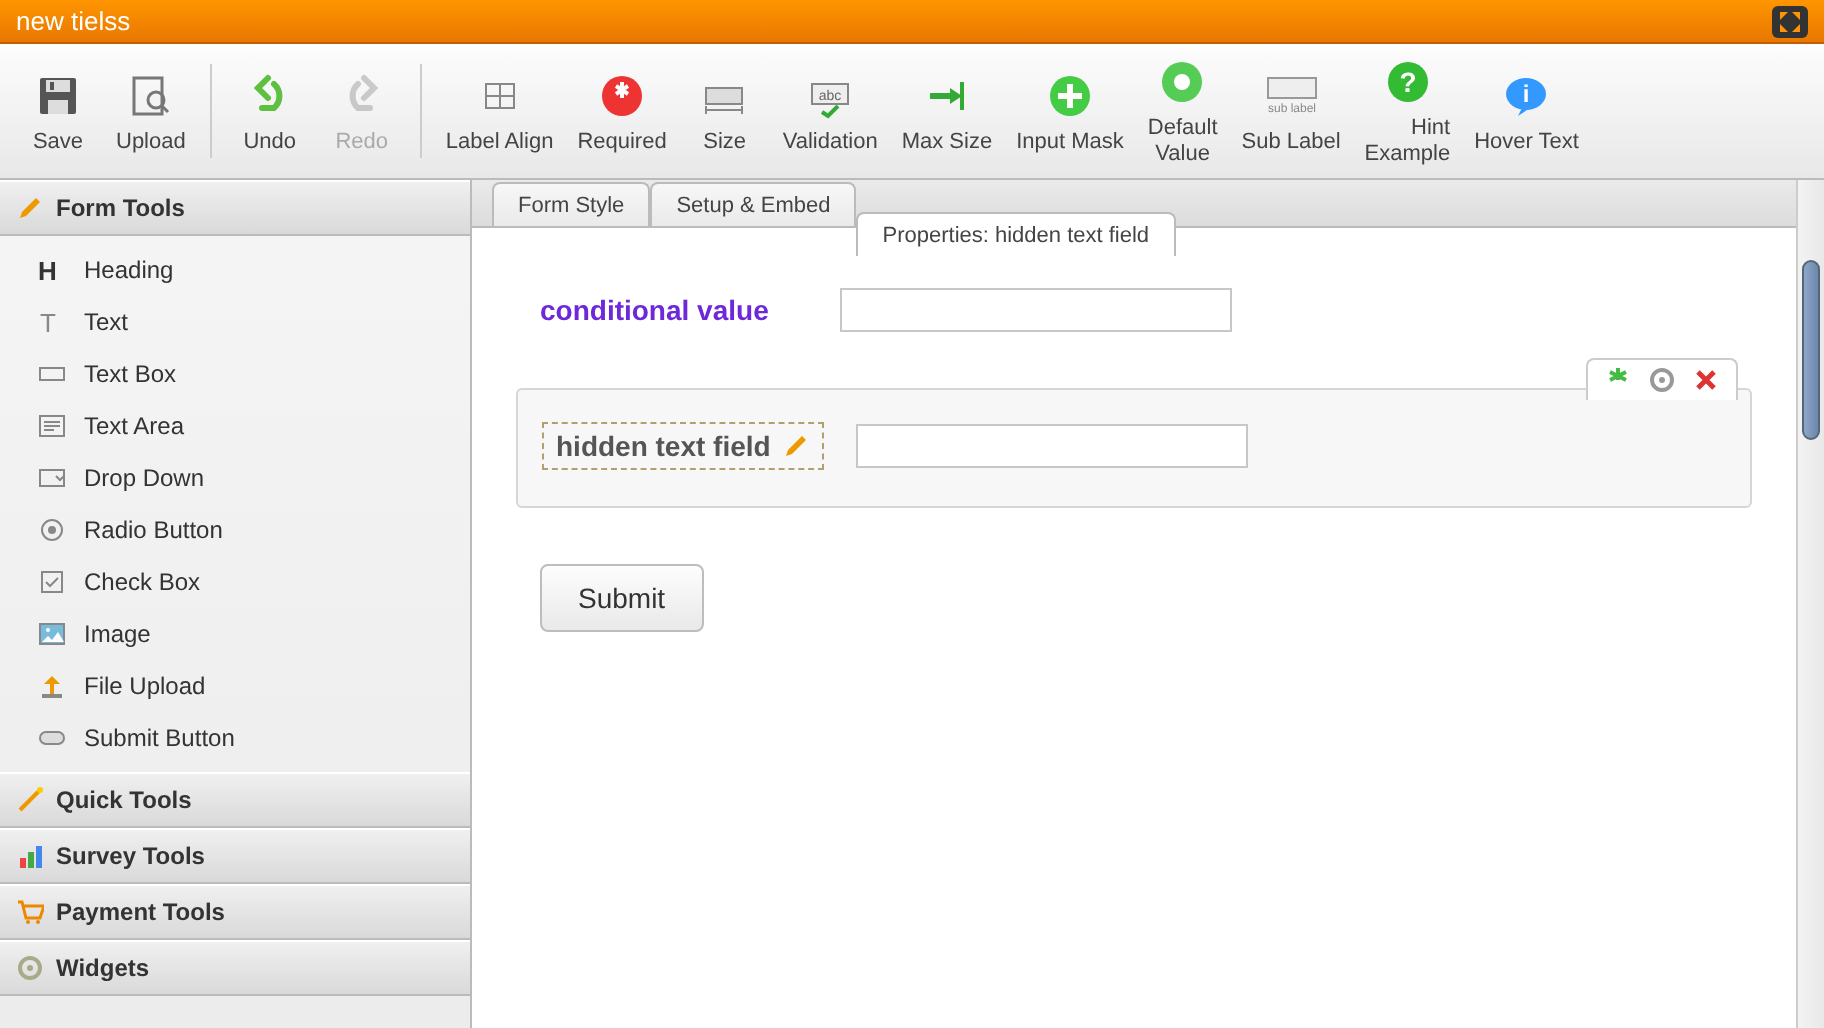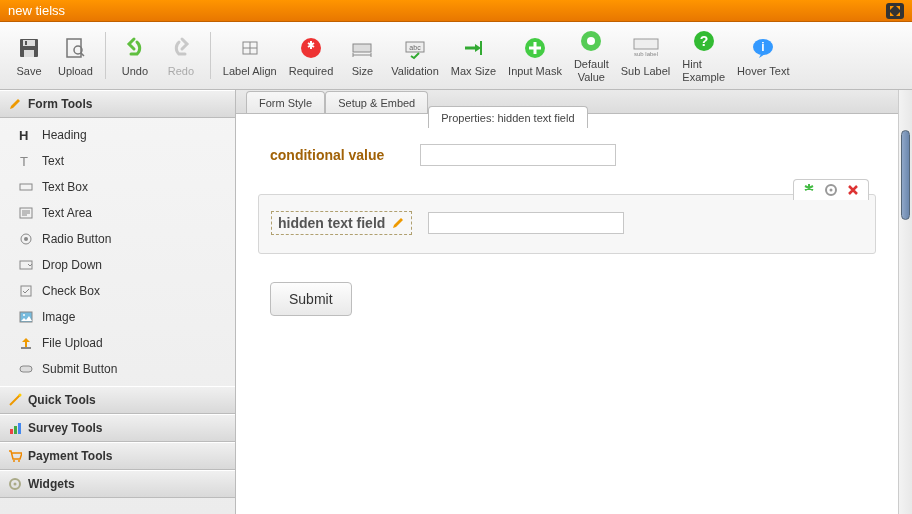--- a/index.html
+++ b/index.html
@@ -54,21 +54,21 @@
 }
 .tab {
   padding:5px 12px 4px; background:linear-gradient(#f7f7f7,#eaeaea);
   border:1px solid #bbb; border-bottom:none; border-radius:4px 4px 0 0;
   margin-right:0px; color:#444; cursor:pointer;margin-top:36px;
 }
 .tab.active { background:#fff; position:relative; top:15px; }
 
 .canvas { flex:1; position:relative; padding: 30px 34px; margin-right:14px; }
 .field-row { display:flex; align-items:center; margin-bottom: 34px; }
-.field-label { width:150px; font-size:14px; font-weight:bold; color:#a16207; }
+.field-label { width:150px; font-size:14px; font-weight:bold; color:#6d28d9; }
 .field-input {
   width:196px; height:22px; border:1px solid #c7c7c7; background:#fff;
 }
 
 .selected-wrap {
   border:1px solid #d6d6d6; background:#f7f7f7; border-radius:3px;
   padding:16px 12px 18px; position:relative; margin: -6px -12px 28px;
 }
 .selected-wrap .act {
   position:absolute; top:-16px; right:6px; display:flex; gap:8px;
@@ -218,21 +218,21 @@
     </span>
     <span>Sub Label</span>
   </div>
   <div class="tbtn">
     <span class="ic">
       <svg width="24" height="24" viewBox="0 0 24 24">
           <circle cx="12" cy="12" r="10" fill="#3b3"></circle>
           <text x="12" y="17" font-size="14" text-anchor="middle" fill="#fff" font-weight="bold">?</text>
         </svg>
     </span>
-    <span style="white-space:pre-line;text-align:left;line-height:1.1">Hint
+    <span style="white-space:pre-line;text-align:right;line-height:1.1">Hint
 Example</span>
   </div>
   <div class="tbtn">
     <span class="ic">
       <svg width="24" height="24" viewBox="0 0 24 24">
           <ellipse cx="12" cy="11" rx="10" ry="8" fill="#39f"></ellipse>
           <path d="M10 18l-2 4 6-4" fill="#39f"></path>
           <text x="12" y="15" font-size="12" text-anchor="middle" fill="#fff" font-weight="bold">i</text>
         </svg>
     </span>
@@ -283,34 +283,34 @@
               <line x1="3" y1="5" x2="11" y2="5" stroke="#888"></line>
               <line x1="3" y1="7" x2="11" y2="7" stroke="#888"></line>
               <line x1="3" y1="9" x2="8" y2="9" stroke="#888"></line>
             </svg>
           </span>
           <span>Text Area</span>
         </div>
       <div class="side-item">
           <span class="sic">
             <svg width="14" height="14">
+              <rect x="1" y="3" width="12" height="8" fill="none" stroke="#888"></rect>
+              <path d="M9 6l2 2 2-2" stroke="#888" fill="none"></path>
+            </svg>
+          </span>
+          <span>Drop Down</span>
+        </div>
+      <div class="side-item">
+          <span class="sic">
+            <svg width="14" height="14">
               <circle cx="7" cy="7" r="5" fill="none" stroke="#888"></circle>
               <circle cx="7" cy="7" r="2" fill="#888"></circle>
             </svg>
           </span>
           <span>Radio Button</span>
-        </div>
-      <div class="side-item">
-          <span class="sic">
-            <svg width="14" height="14">
-              <rect x="1" y="3" width="12" height="8" fill="none" stroke="#888"></rect>
-              <path d="M9 6l2 2 2-2" stroke="#888" fill="none"></path>
-            </svg>
-          </span>
-          <span>Drop Down</span>
         </div>
       <div class="side-item">
           <span class="sic">
             <svg width="14" height="14">
               <rect x="2" y="2" width="10" height="10" fill="none" stroke="#888"></rect>
               <path d="M4 7l2 2 4-4" stroke="#888" fill="none"></path>
             </svg>
           </span>
           <span>Check Box</span>
         </div>

